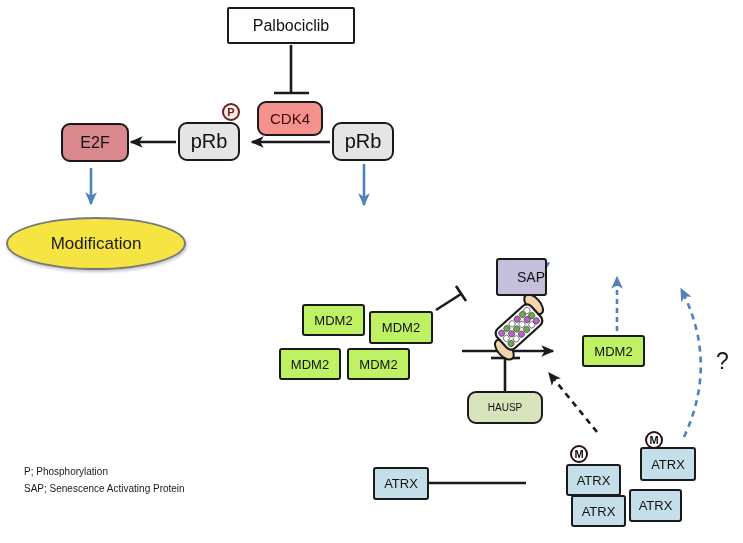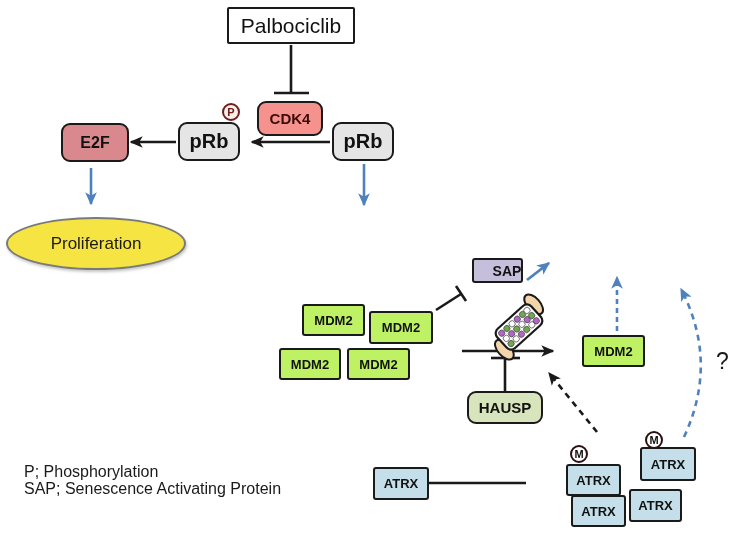--- a/index.html
+++ b/index.html
@@ -4,46 +4,46 @@
 <style>
   html,body{margin:0;padding:0;background:#fff;}
   #canvas{
     position:relative;width:743px;height:543px;background:#ffffff;overflow:hidden;
     font-family:"Liberation Sans", sans-serif;color:#111;
   }
   #wires{position:absolute;left:0;top:0;width:743px;height:543px;}
   .node{
     position:absolute;display:flex;align-items:center;justify-content:center;
     box-sizing:border-box;border:2px solid #1a1a1a;background:#fff;
-    font-weight:bold;font-size:13px;color:#111;text-align:center;
+    font-weight:normal;font-size:13px;color:#111;text-align:center;
   }
-  .plain{font-weight:normal;font-size:21px;border-radius:2px;}
+  .plain{font-weight:normal;font-size:16px;border-radius:2px;}
   .rounded{border-radius:9px;}
   .sq{border-radius:3px;}
   .cdk4{background:#f5928e;color:#3c0b09;font-size:15px;border-width:2.5px;}
   .e2f{background:#d9898d;font-size:16px;}
   .prb{background:#e5e5e5;font-size:20px;}
   .sap{background:#c6bfdc;font-size:14px;}
   .mdm2{background:#bef264;}
-  .hausp{background:#d7e4bc;font-size:15px;}
+  .hausp{background:#d7e4bc;font-size:10px;}
   .atrx{background:#c4dfe9;margin-left:35px;}
   .ellipse{
     position:absolute;display:flex;align-items:center;justify-content:center;
     box-sizing:border-box;background:#f6e442;border:2px solid #7a7a7a;border-radius:50%;
     font-size:17px;color:#1a1a1a;box-shadow:1px 2px 3px rgba(90,90,90,.35);
   }
   .badge{
     position:absolute;width:18px;height:18px;border-radius:50%;box-sizing:border-box;
     display:flex;align-items:center;justify-content:center;
     font-size:11px;font-weight:bold;background:#fff;
   }
   .badge-p{border:2px solid #6b201c;color:#6b201c;background:#fdeeec;}
   .badge-m{border:2px solid #2a1010;color:#111;}
   #legend{
-    position:absolute;left:24px;top:463px;font-size:16px;line-height:17px;color:#1a1a1a;
+    position:absolute;left:24px;top:463px;font-size:10px;line-height:17px;color:#1a1a1a;
   }
   #qmark{position:absolute;left:716px;top:348px;font-size:23px;color:#1a1a1a;}
 </style>
 </head>
 <body>
 
 <div id="canvas">
 
   <svg id="wires" viewBox="0 0 743 543">
     <defs>
@@ -121,23 +121,23 @@
 
   <div class="node rounded cdk4" style="left:257px;top:101px;width:66px;height:35px;">CDK4</div>
 
   <div class="node rounded prb" style="left:178px;top:122px;width:62px;height:39px;">pRb</div>
   <div class="badge badge-p" style="left:222px;top:103px;">P</div>
 
   <div class="node rounded prb" style="left:332px;top:122px;width:62px;height:39px;">pRb</div>
 
   <div class="node rounded e2f" style="left:61px;top:123px;width:68px;height:39px;">E2F</div>
 
-  <div class="ellipse" style="left:6px;top:217px;width:180px;height:53px;">Proliferation</div>
+  <div class="ellipse" style="left:6px;top:217px;width:180px;height:53px;">Modification</div>
 
-  <div class="node sq sap" style="left:472px;top:258px;width:51px;height:25px;padding-left:19px;">SAP</div>
+  <div class="node sq sap" style="left:496px;top:258px;width:51px;height:38px;padding-left:19px;">SAP</div>
 
   <div class="node sq mdm2" style="left:302px;top:304px;width:63px;height:32px;">MDM2</div>
   <div class="node sq mdm2" style="left:369px;top:311px;width:64px;height:33px;">MDM2</div>
   <div class="node sq mdm2" style="left:279px;top:348px;width:62px;height:32px;">MDM2</div>
   <div class="node sq mdm2" style="left:347px;top:348px;width:63px;height:32px;">MDM2</div>
   <div class="node sq mdm2" style="left:582px;top:335px;width:63px;height:32px;">MDM2</div>
 
   <div class="node rounded hausp" style="left:467px;top:391px;width:76px;height:33px;">HAUSP</div>
 
   <div class="node sq atrx" style="left:338px;top:467px;width:56px;height:33px;">ATRX</div>

